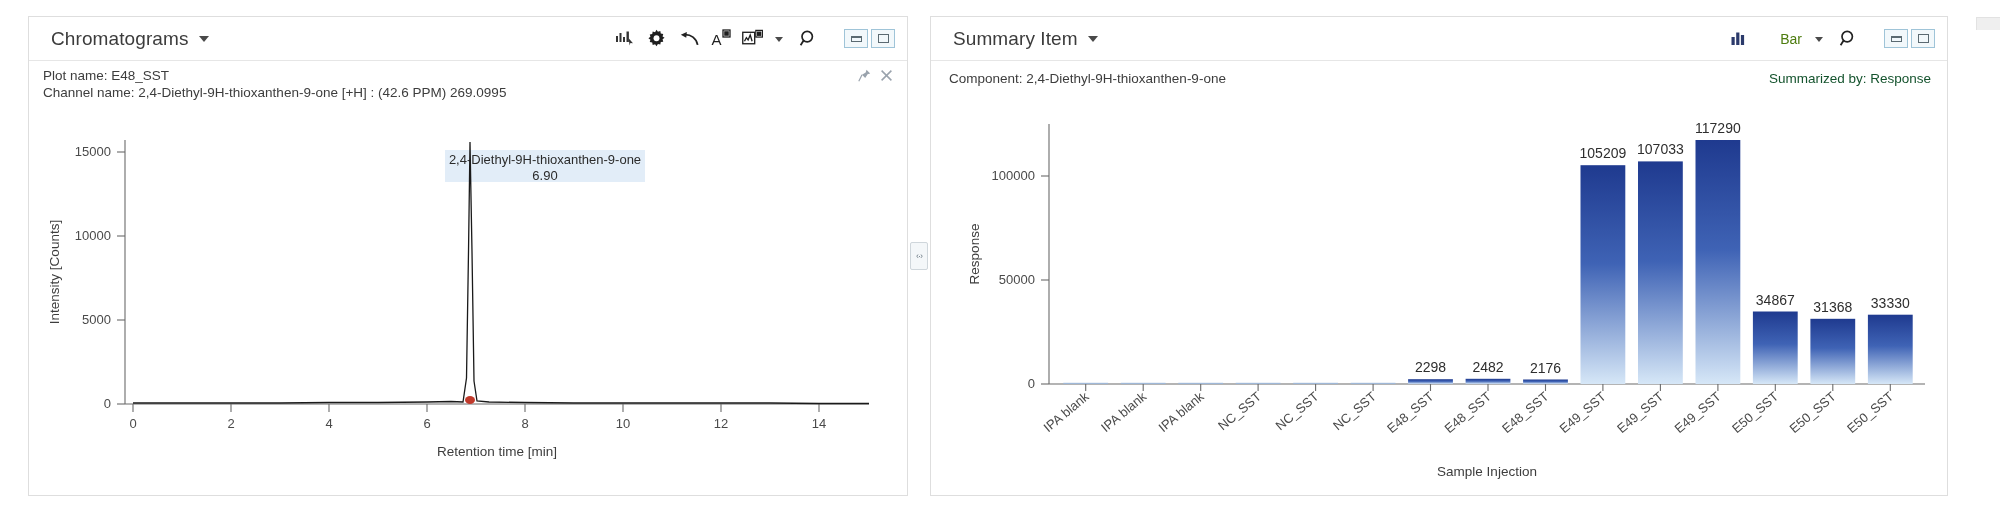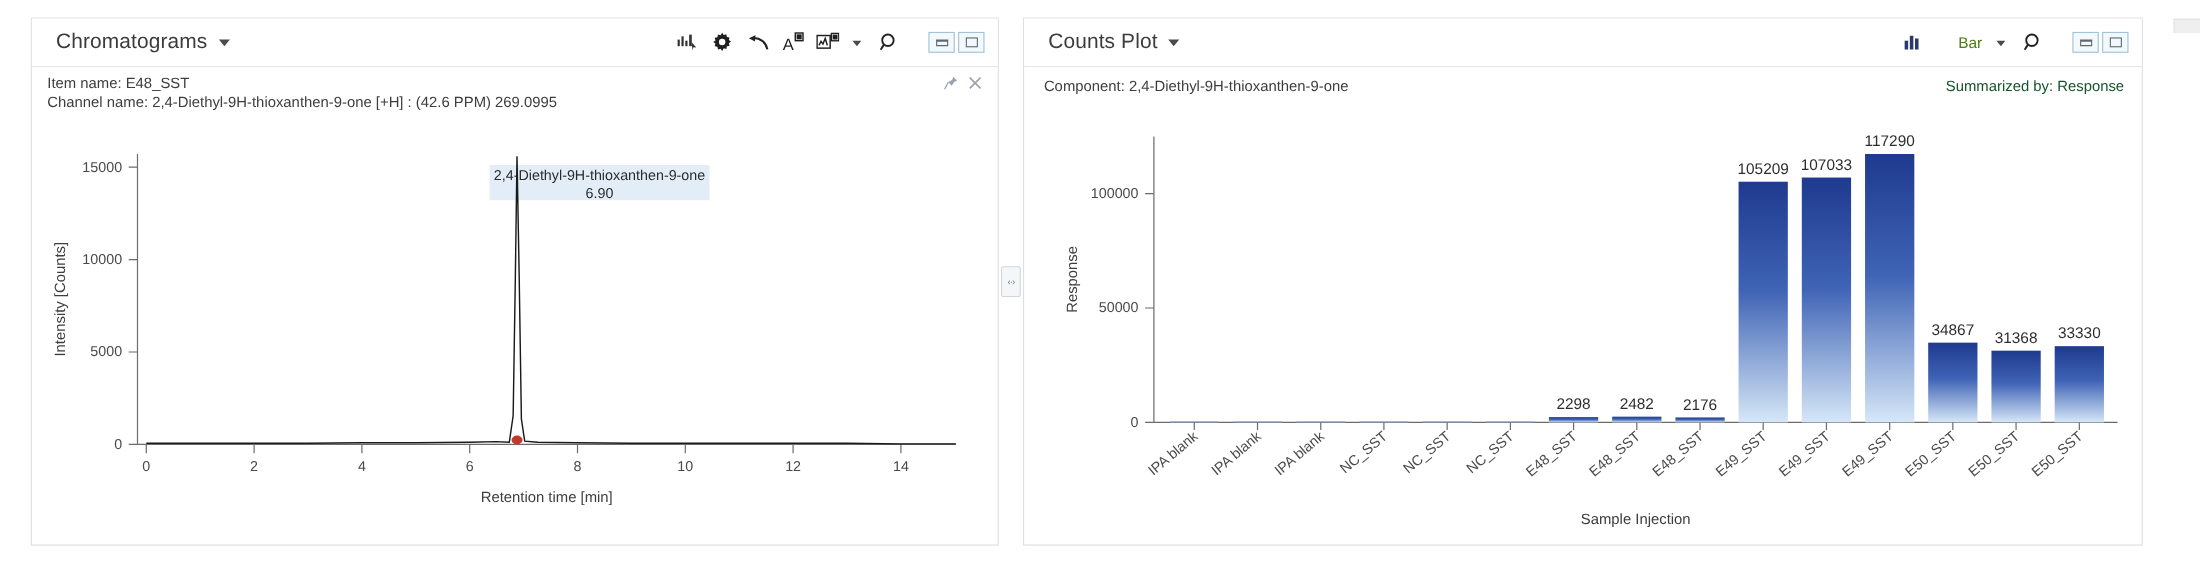--- a/index.html
+++ b/index.html
@@ -201,21 +201,21 @@
               <span class="glyph-restore"></span>
             </span>
           <span class="win-btn">
               <span class="glyph-max"></span>
             </span>
         </div>
       </div>
     </div>
 
     <div class="info-strip">
-      <div class="line">Item name: E48_SST</div>
+      <div class="line">Plot name: E48_SST</div>
       <div class="line">Channel name: 2,4-Diethyl-9H-thioxanthen-9-one [+H] : (42.6 PPM) 269.0995</div>
       <div class="info-right">
         <span class="pin-icon">
           <svg width="13" height="13" viewBox="0 0 13 13">
             <path d="M8.5 0.8 L12.2 4.5 L9.6 5.3 L7.2 9.0 L4.0 5.8 L7.7 3.4 Z" fill="#9aa3ad"></path>
             <path d="M4.0 5.8 L0.8 12.2" stroke="#9aa3ad" stroke-width="1.2"></path>
           </svg>
         </span>
         <span class="close-icon">
           <svg width="13" height="13" viewBox="0 0 13 13">
@@ -277,21 +277,21 @@
   </div>
 
   <div class="splitter">
     <span class="splitter-grip">‹·›</span>
   </div>
 
   <div class="panel right">
     <div class="tab-stub"></div>
 
     <div class="panel-header">
-      <span class="panel-title">Counts Plot</span>
+      <span class="panel-title">Summary Item</span>
       <span class="title-caret"></span>
       <span class="header-spacer"></span>
 
       <div class="toolbar">
         <span class="tb-icon">
           <svg width="19" height="17" viewBox="0 0 19 17">
             <rect x="1.5" y="7" width="3.2" height="8" fill="#2b3a6b"></rect>
             <rect x="6.2" y="2.5" width="3.2" height="12.5" fill="#2b3a6b"></rect>
             <rect x="10.9" y="5" width="3.2" height="10" fill="#2b3a6b"></rect>
           </svg>

